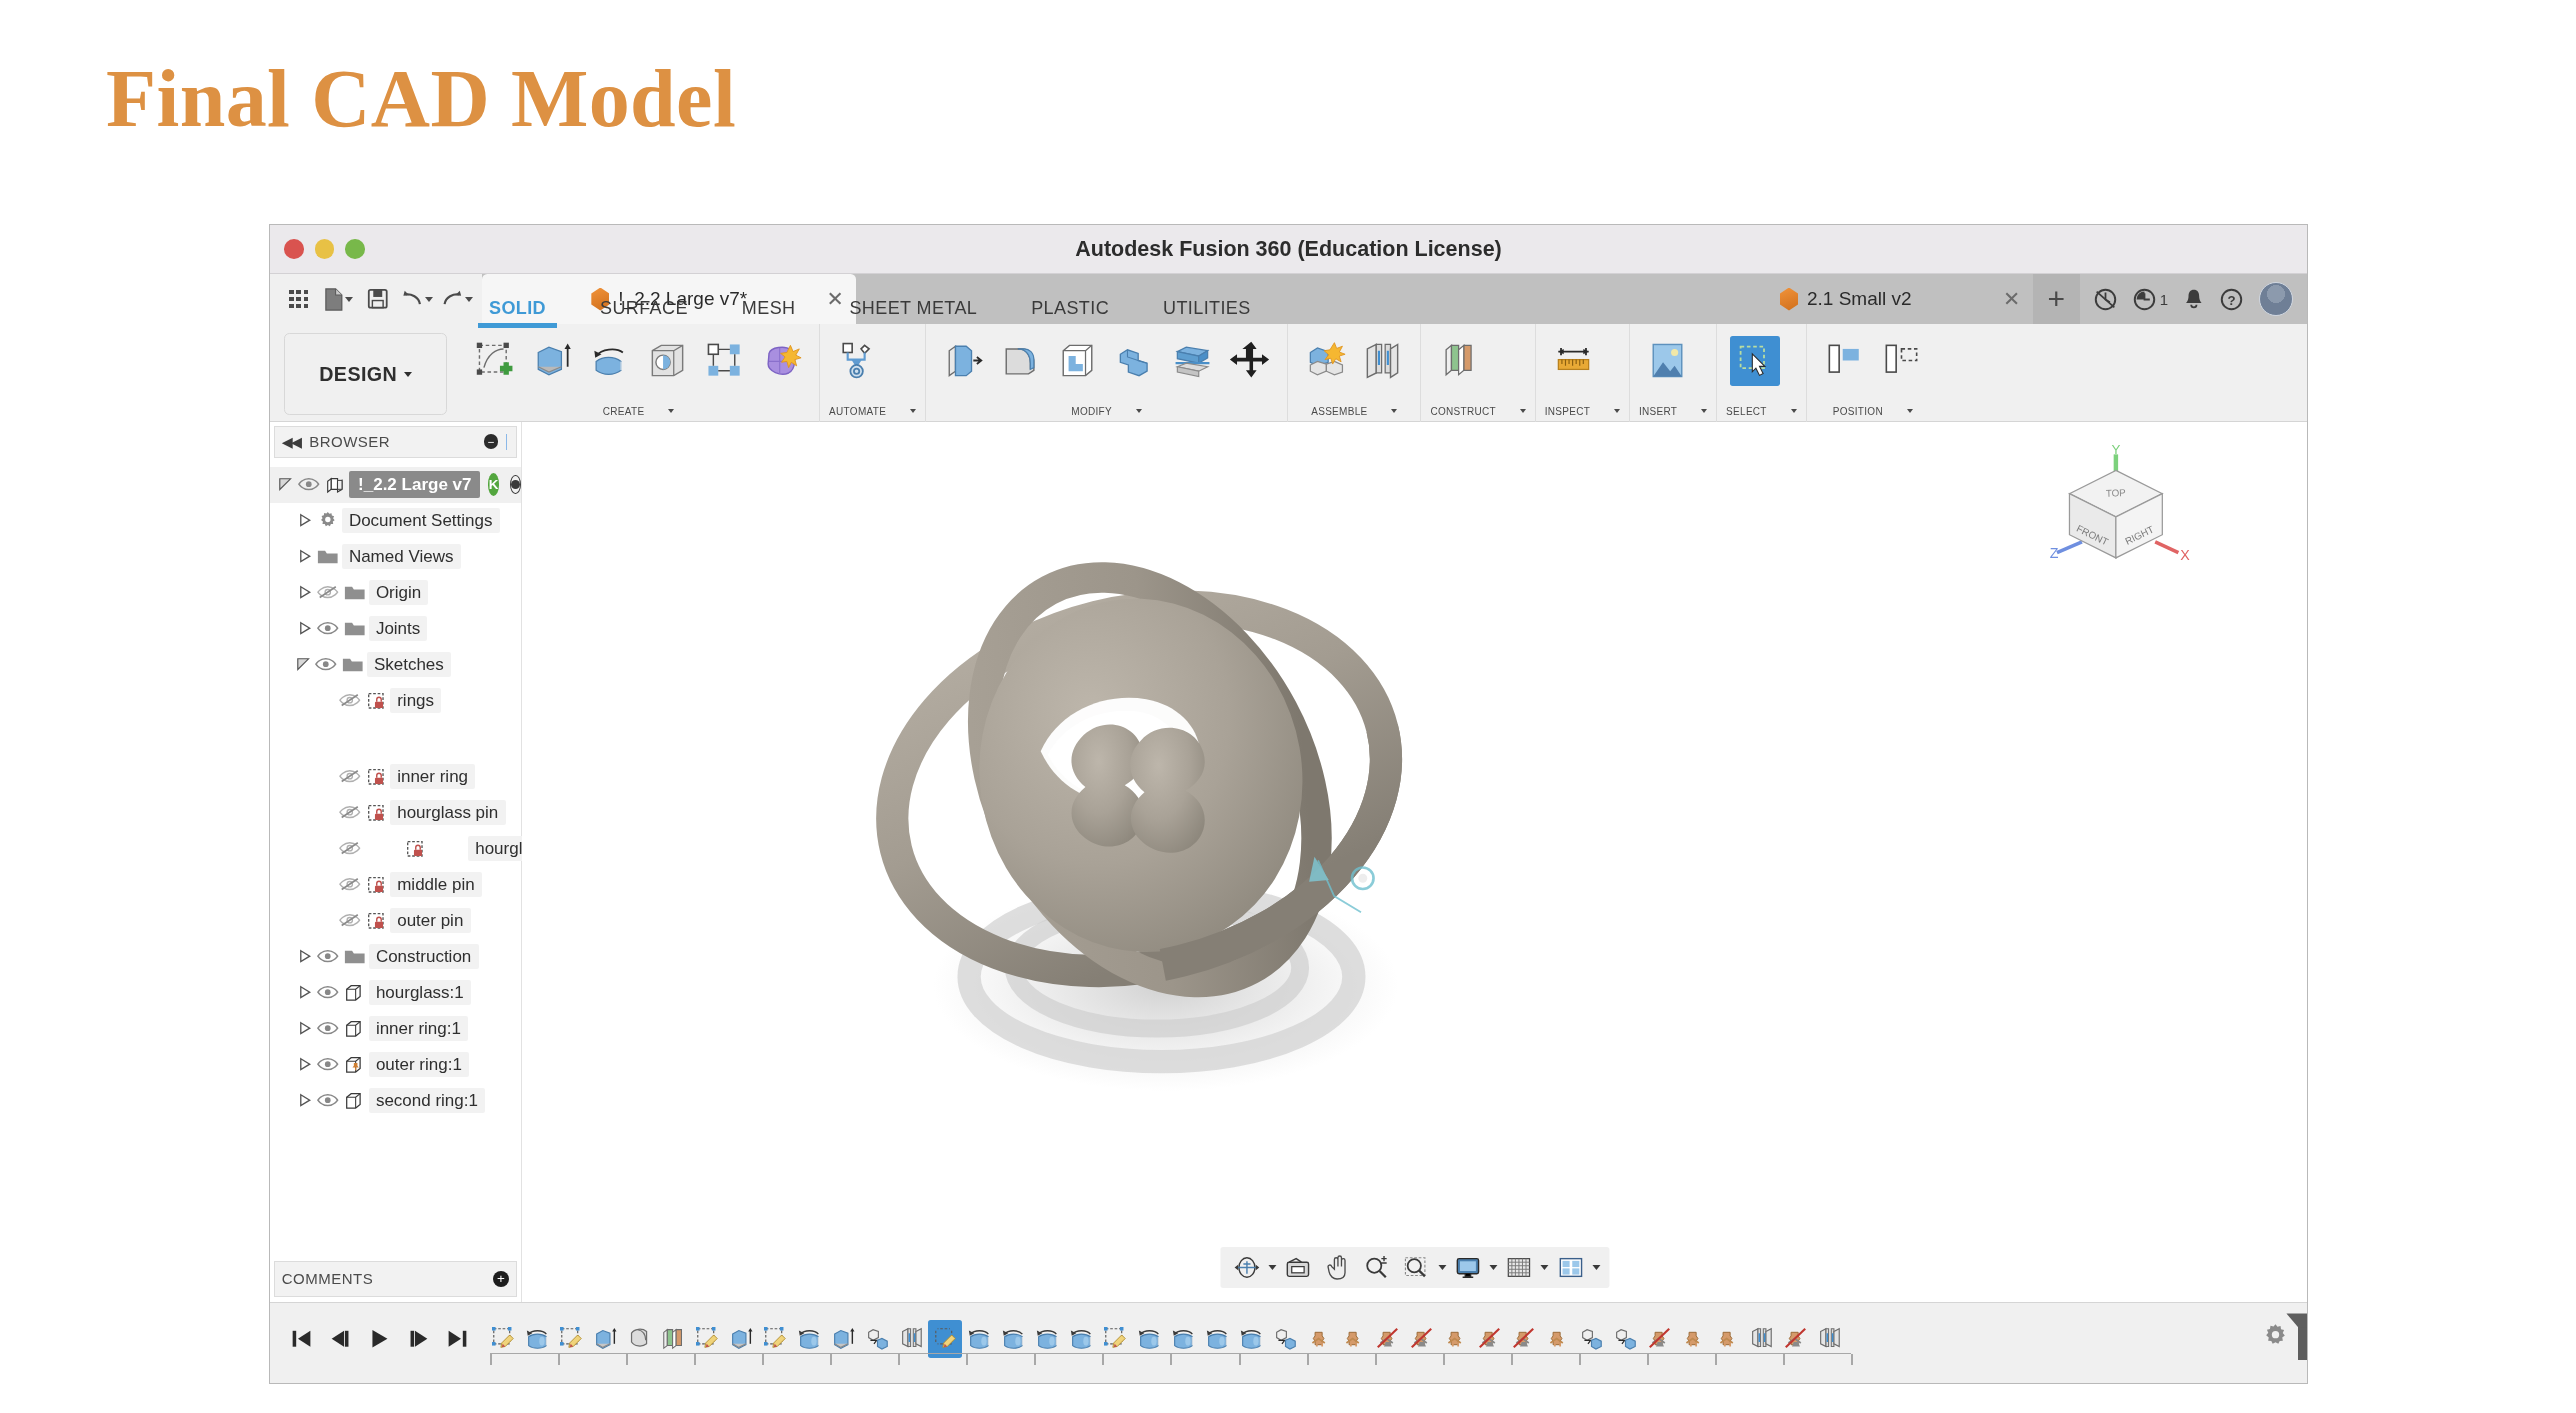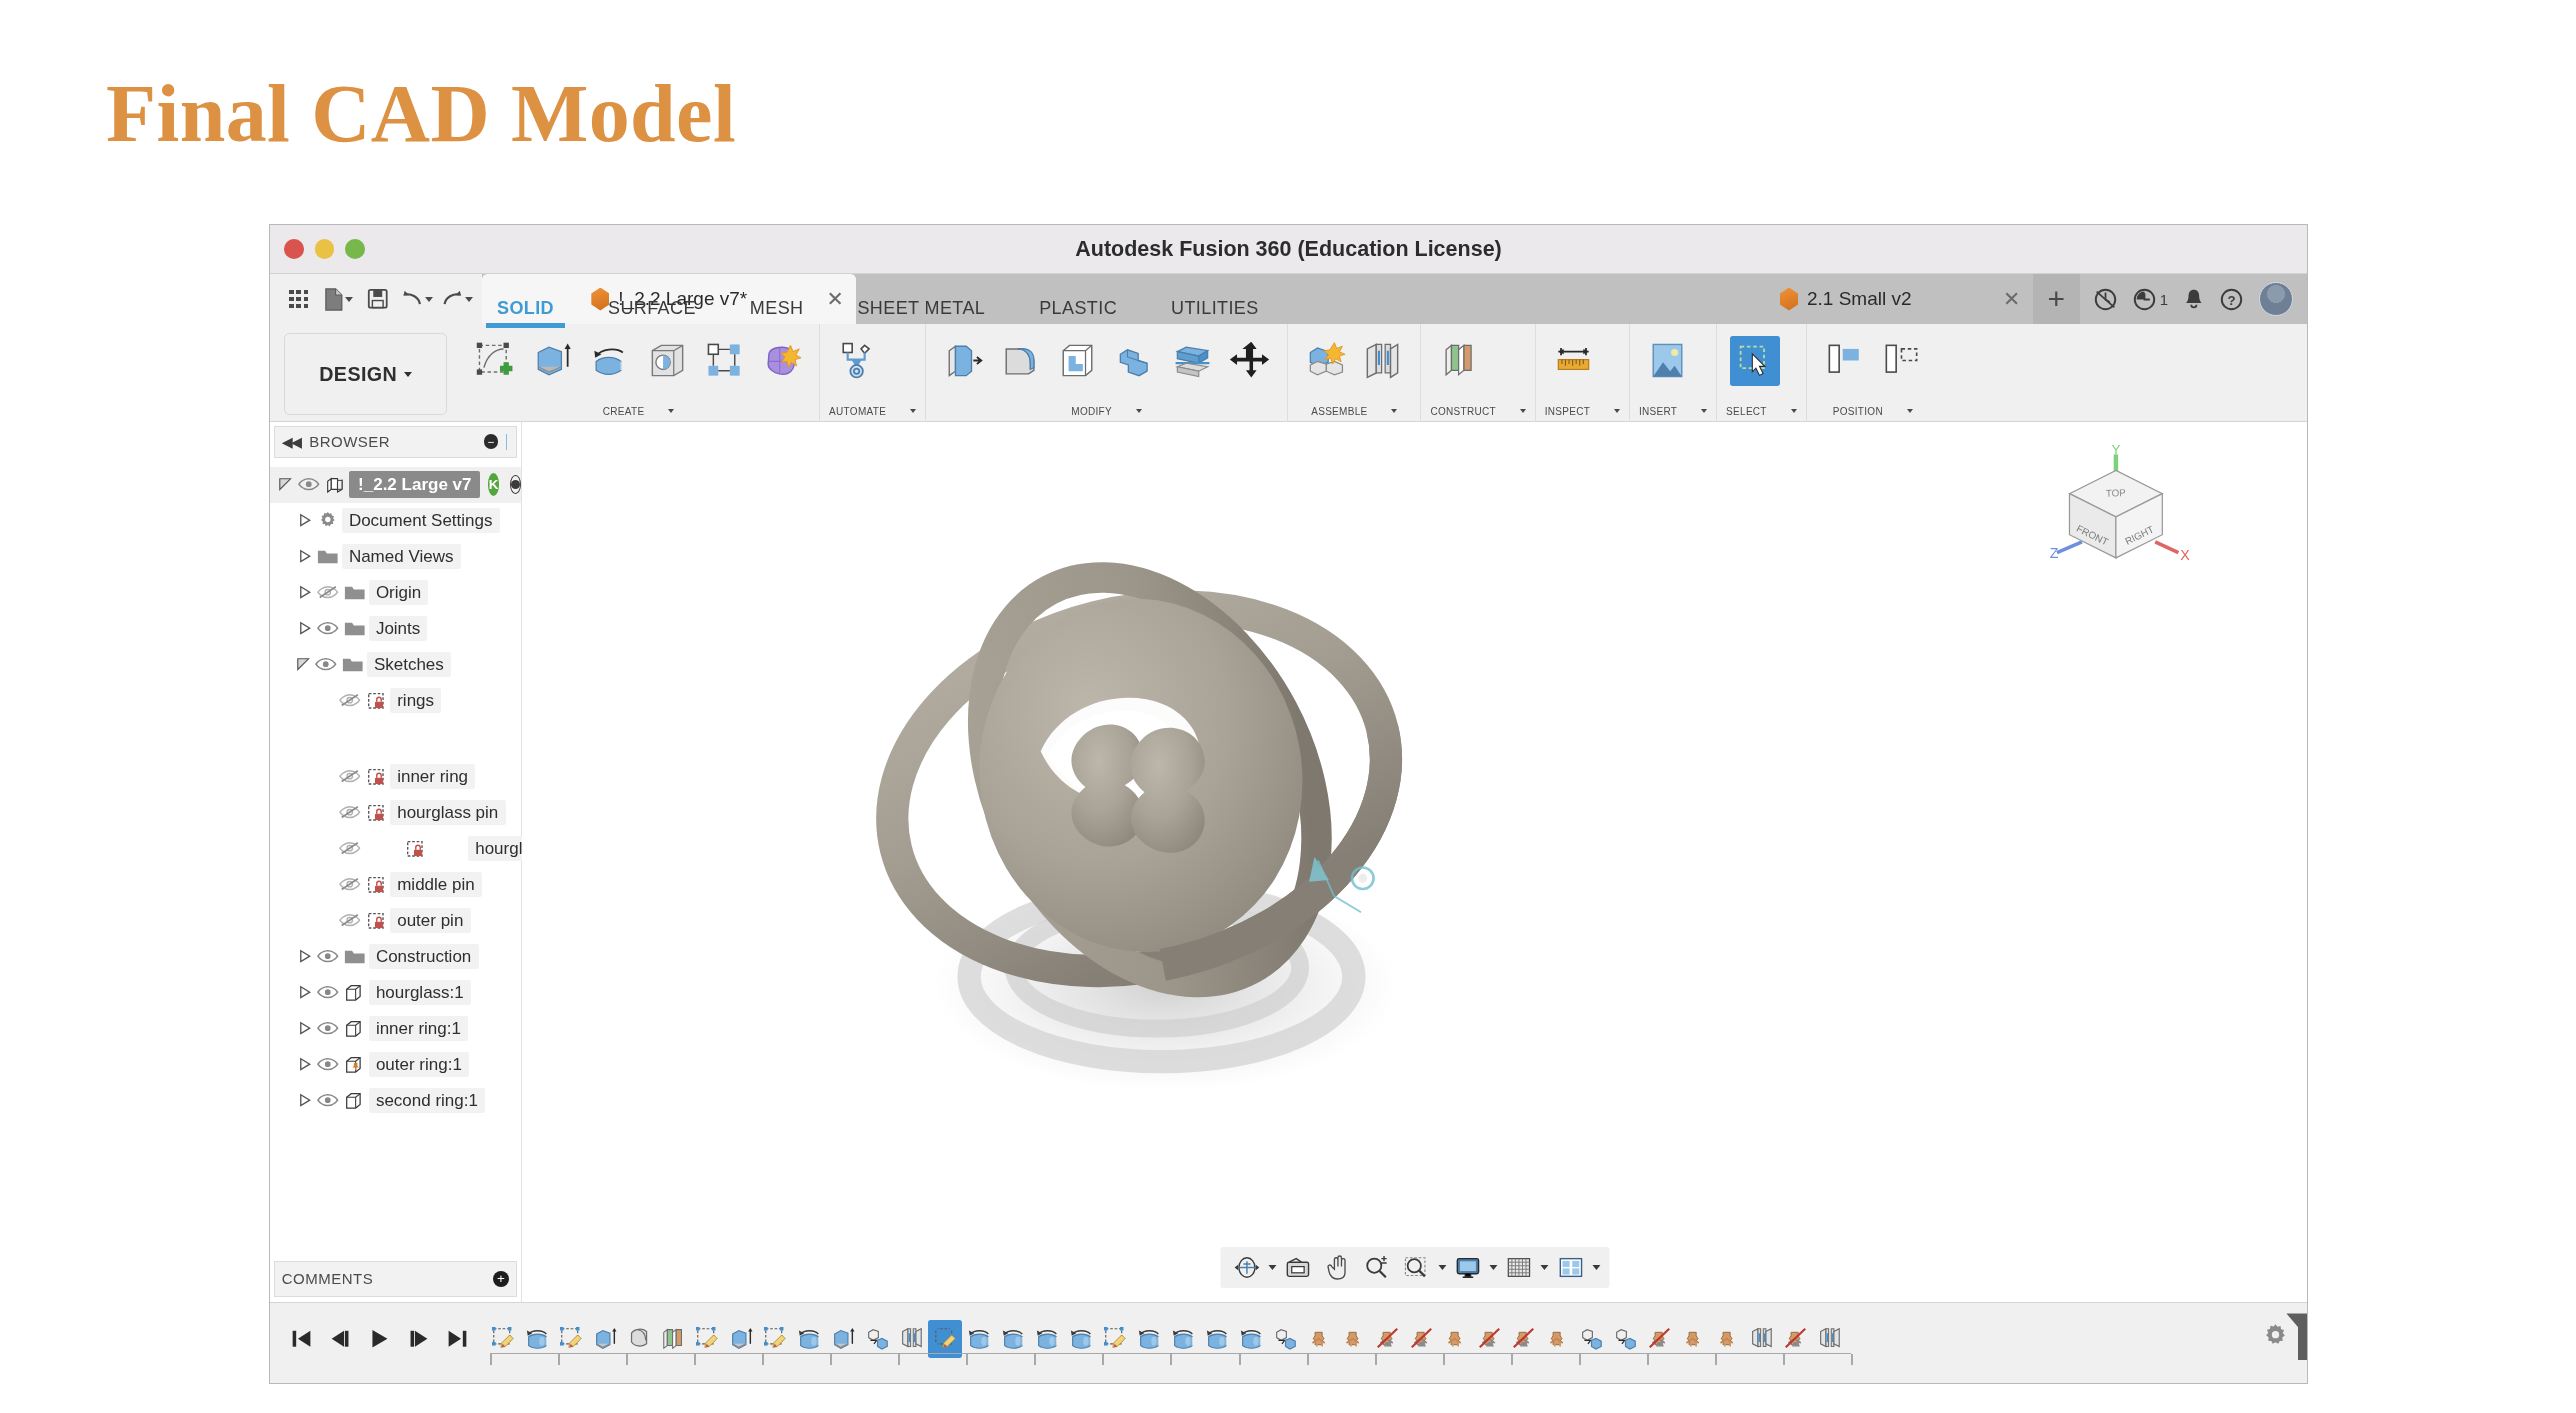--- a/index.html
+++ b/index.html
@@ -6,21 +6,21 @@
   html, body {
     width: 2576px; height: 1414px;
     background: #ffffff;
     font-family: "Liberation Sans", sans-serif;
     overflow: hidden;
   }
   .slide { position: relative; width: 2576px; height: 1414px; background: #fff; }
 
   
   .slide-title {
-    position: absolute; left: 106px; top: 67px;
+    position: absolute; left: 106px; top: 52px;
     font-family: "Liberation Serif", serif;
     font-weight: bold;
     font-size: 82px;
     letter-spacing: 0.4px;
     color: #DD9143;
     white-space: nowrap;
   }
 
   
   .app-window {
@@ -97,21 +97,21 @@
   .design-btn {
     margin: 9px 10.7px 0 14.3px; width: 163px; height: 82px;
     background: #f0f0f0; border: 0.9px solid #d8d8d8; border-radius: 5.4px;
     display: flex; align-items: center; justify-content: center;
     font-size: 19.7px; font-weight: bold; color: #2f2f2f; letter-spacing: 0.4px;
   }
   .design-btn .caret { border-top-color: #2f2f2f; margin-left: 7.2px; }
   .ribbon-right { flex: 1 1 auto; position: relative; height: 98px; }
 
   .env-tabs {
-    position: absolute; left: 12px; top: -32px; height: 32px;
+    position: absolute; left: 4px; top: -32px; height: 32px;
     display: flex; align-items: center; gap: 0;
   }
   .env-tab {
     padding: 0 27px; font-size: 18px; color: #3a3a3a; position: relative;
     letter-spacing: 0.4px; height: 32px; display:flex; align-items:center;
   }
   .env-tab.active { color: #3f9ad6; font-weight: bold; }
   .env-tab.active::after {
     content:''; position:absolute; left: 16px; right: 16px; bottom: -3.6px; height: 4.5px; background:#3f9ad6;
   }

